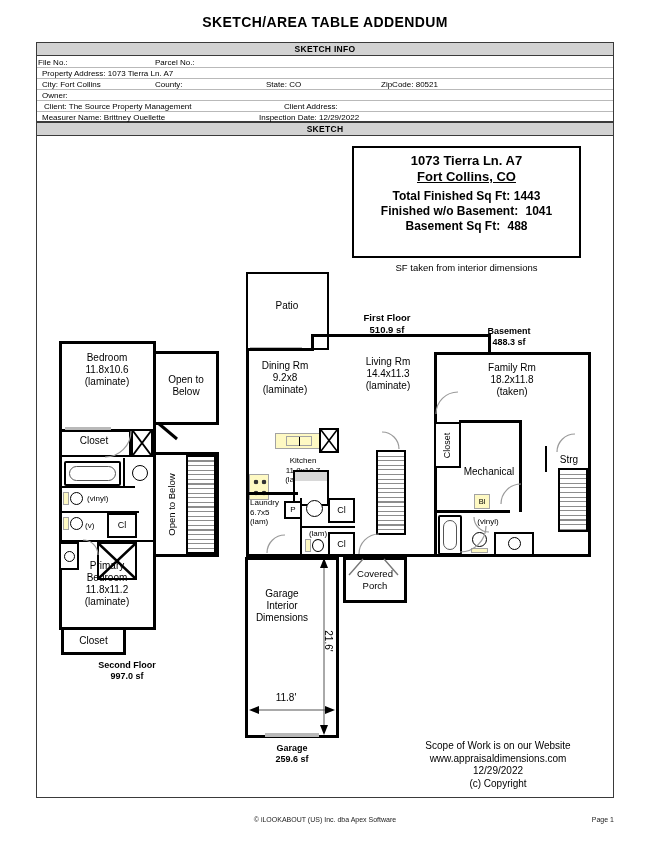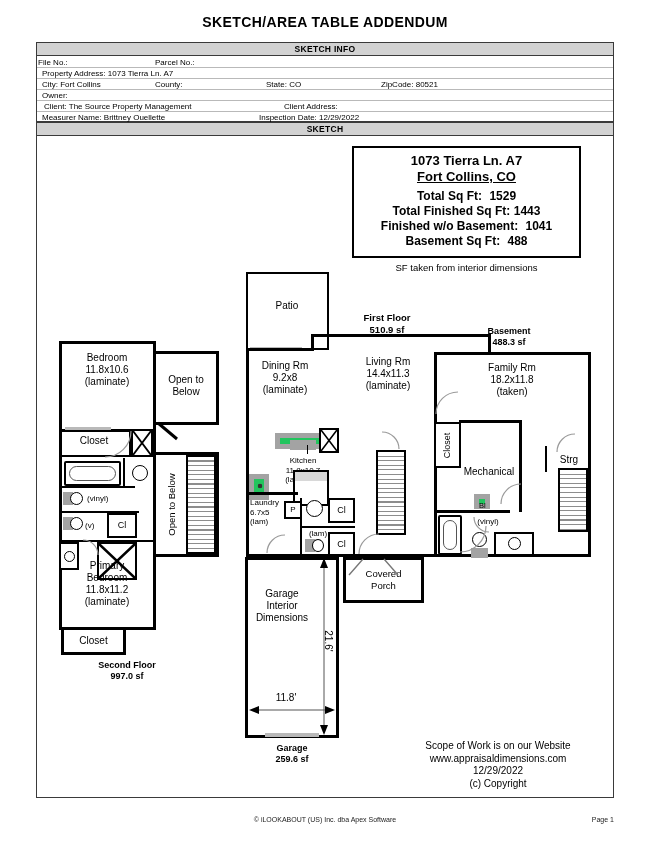--- a/index.html
+++ b/index.html
@@ -1,21 +1,21 @@
 <!DOCTYPE html>
 <html><head>
 <meta charset="utf-8">
 <style>
   * { box-sizing: border-box; margin: 0; padding: 0; }
   body { background:#e9e9e9; font-family:"Liberation Sans", sans-serif; }
   .page { position:relative; width:650px; height:841px; margin:0 auto; background:#fff; color:#000; overflow:hidden; }
   .abs { position:absolute; }
   .b3 { border:3px solid #000; background:#fff; }
   .b2 { border:2px solid #000; background:#fff; }
-  .b1 { border:5px solid #a3a3a3; background:#22c55e; }
+  .b1 { border:1px solid #a3a3a3; background:#fef9c3; }
   .wall { background:#000; }
   .gray { background:#b9b9b9; }
   .lbl { font-size:10px; line-height:12px; text-align:center; }
   .s8 { font-size:8px; line-height:9.5px; }
   .s9 { font-size:9px; line-height:11px; }
   .bold { font-weight:bold; }
   .vwrap { display:flex; align-items:center; justify-content:center; }
   .vtext { transform:rotate(-90deg); white-space:nowrap; }
   .vtextcw { transform:rotate(90deg); white-space:nowrap; }
   .stairs { border:2px solid #000; background:repeating-linear-gradient(to bottom,#fff 0 3.5px,#8d8d8d 3.5px 4.6px); }
@@ -67,21 +67,20 @@
   </div>
 
   <div class="abs bar" style="left:36px;top:122px;width:578px;height:14px;border:1px solid #3a3a3a">SKETCH</div>
 
   <div class="abs" style="left:36px;top:136px;width:578px;height:662px;border:1px solid #3a3a3a;border-top:none">
 
     <div class="abs" style="left:315px;top:10px;width:229px;height:112px;border:2px solid #000;padding-top:5px">
       <div class="addr">1073 Tierra Ln. A7</div>
       <div class="addr" style="text-decoration:underline">Fort Collins, CO</div>
       <div style="height:4px"></div>
-      <div class="sumline"><span>Total Sq Ft:</span> <span style="margin-left:4px">1529</span></div>
       <div class="sumline"><span>Total Finished Sq Ft:</span> <span style="">1443</span></div>
       <div class="sumline"><span>Finished w/o Basement:</span> <span style="margin-left:4px">1041</span></div>
       <div class="sumline"><span>Basement Sq Ft:</span> <span style="margin-left:4px">488</span></div>
     </div>
     <div class="abs" style="left:315px;top:126px;width:229px;text-align:center;font-size:9.5px">SF taken from interior dimensions</div>
 
     <div class="abs b3" style="left:22px;top:205px;width:97px;height:91px"></div>
     <div class="abs b3" style="left:116px;top:215px;width:66px;height:74px"></div>
     <div class="abs b3" style="left:22px;top:293px;width:97px;height:201px"></div>
     <div class="abs b3" style="left:116px;top:316px;width:66px;height:105px"></div>
@@ -218,21 +217,21 @@
     <div class="abs wall" style="left:263px;top:390px;width:55px;height:2px"></div>
     <div class="abs s8" style="left:264px;top:393px;width:34px;text-align:center">(lam)</div>
     <div class="abs" style="left:268px;top:402px;width:18px;height:15px">
       <div class="abs b1" style="left:0;top:1px;width:6px;height:13px"></div>
         <div class="abs circle" style="left:7px;top:1px;width:12px;height:13px"></div>
     </div>
     <div class="abs b2" style="left:291px;top:396px;width:27px;height:24px">
       <div class="s9" style="text-align:center;line-height:20px">Cl</div>
     </div>
 
-    <div class="abs b3" style="left:306px;top:421px;width:81px;height:46px">
+    <div class="abs b3" style="left:306px;top:421px;width:64px;height:46px">
       <div class="lbl" style="font-size:9.5px;margin-top:8px">
         <div>Covered</div>
         <div>Porch</div>
       </div>
     </div>
 
     <div class="abs b3" style="left:208px;top:421px;width:94px;height:181px"></div>
     <div class="abs gray" style="left:228px;top:597px;width:54px;height:4px"></div>
     <div class="abs lbl" style="left:211px;top:452px;width:68px">
       <div>Garage</div>

